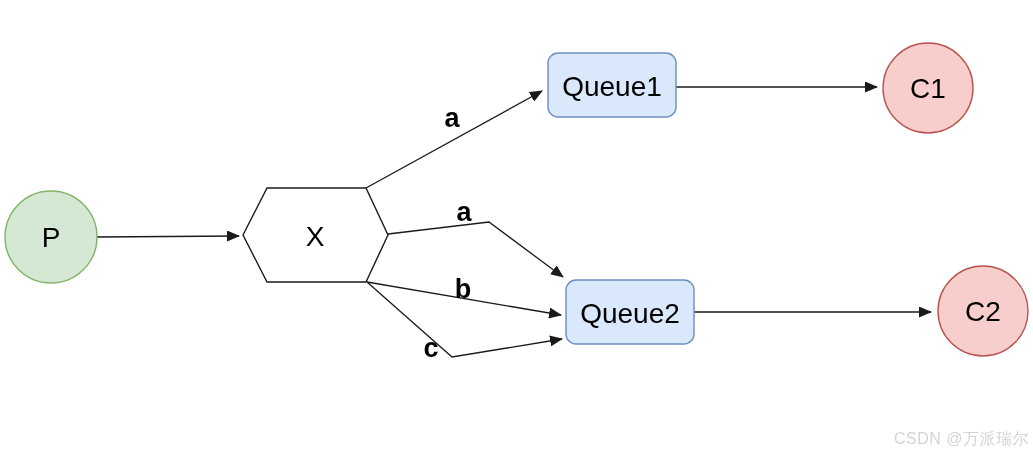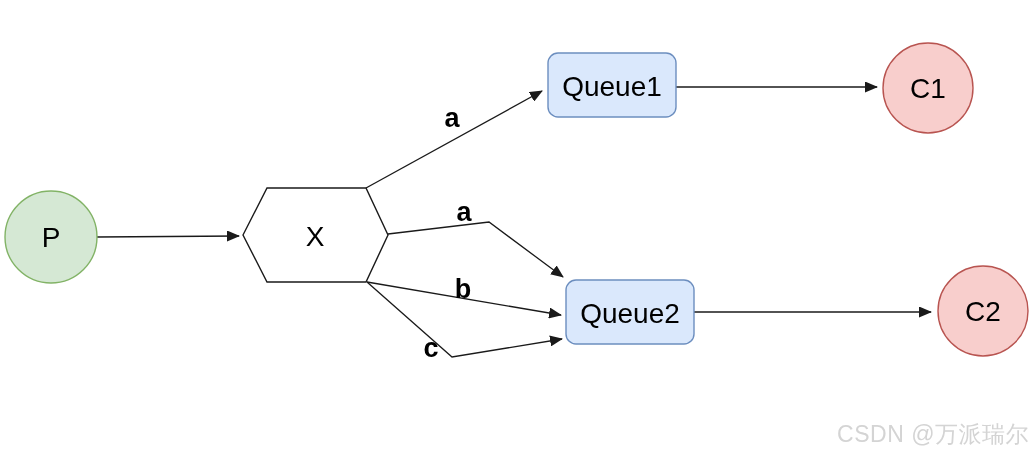--- a/index.html
+++ b/index.html
@@ -31,21 +31,21 @@
   .edge-label {
     font-size: 27px;
     font-weight: bold;
     fill: #000000;
     text-anchor: middle;
   }
   .watermark {
     position: absolute;
     right: 4px;
     bottom: 6px;
-    font-size: 23px;
+    font-size: 16px;
     color: #d4d4d4;
     text-shadow: 1px 1px 0 #ffffff;
     letter-spacing: 0.5px;
     user-select: none;
   }
 </style>
 </head>
 <body>
 
 <div class="canvas">

